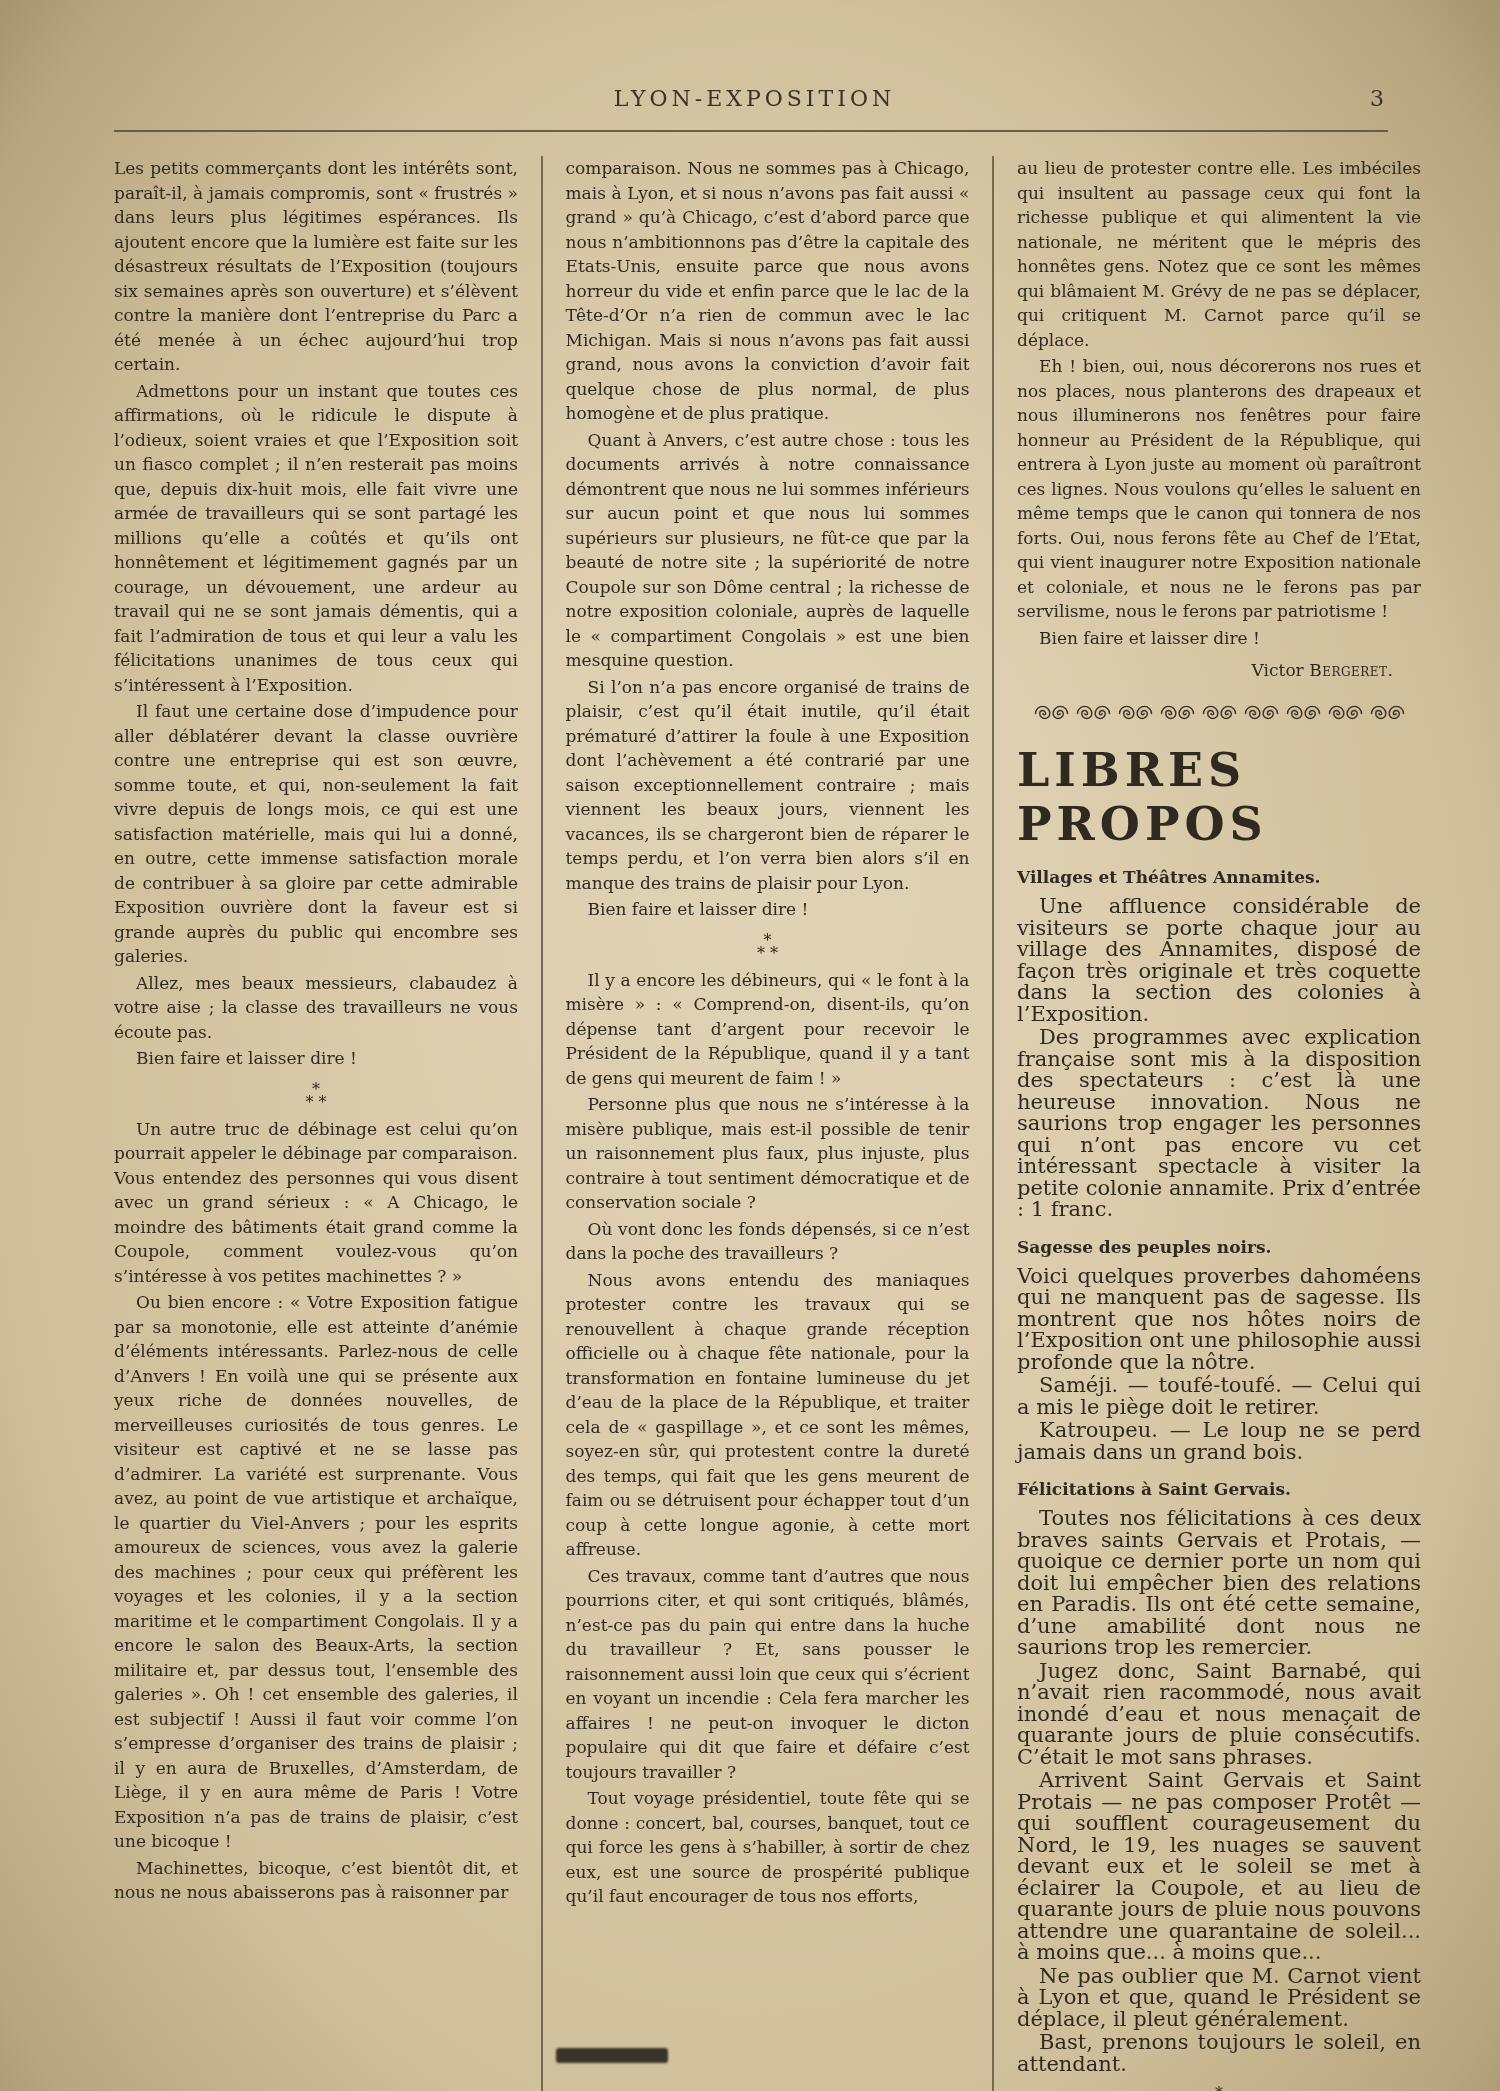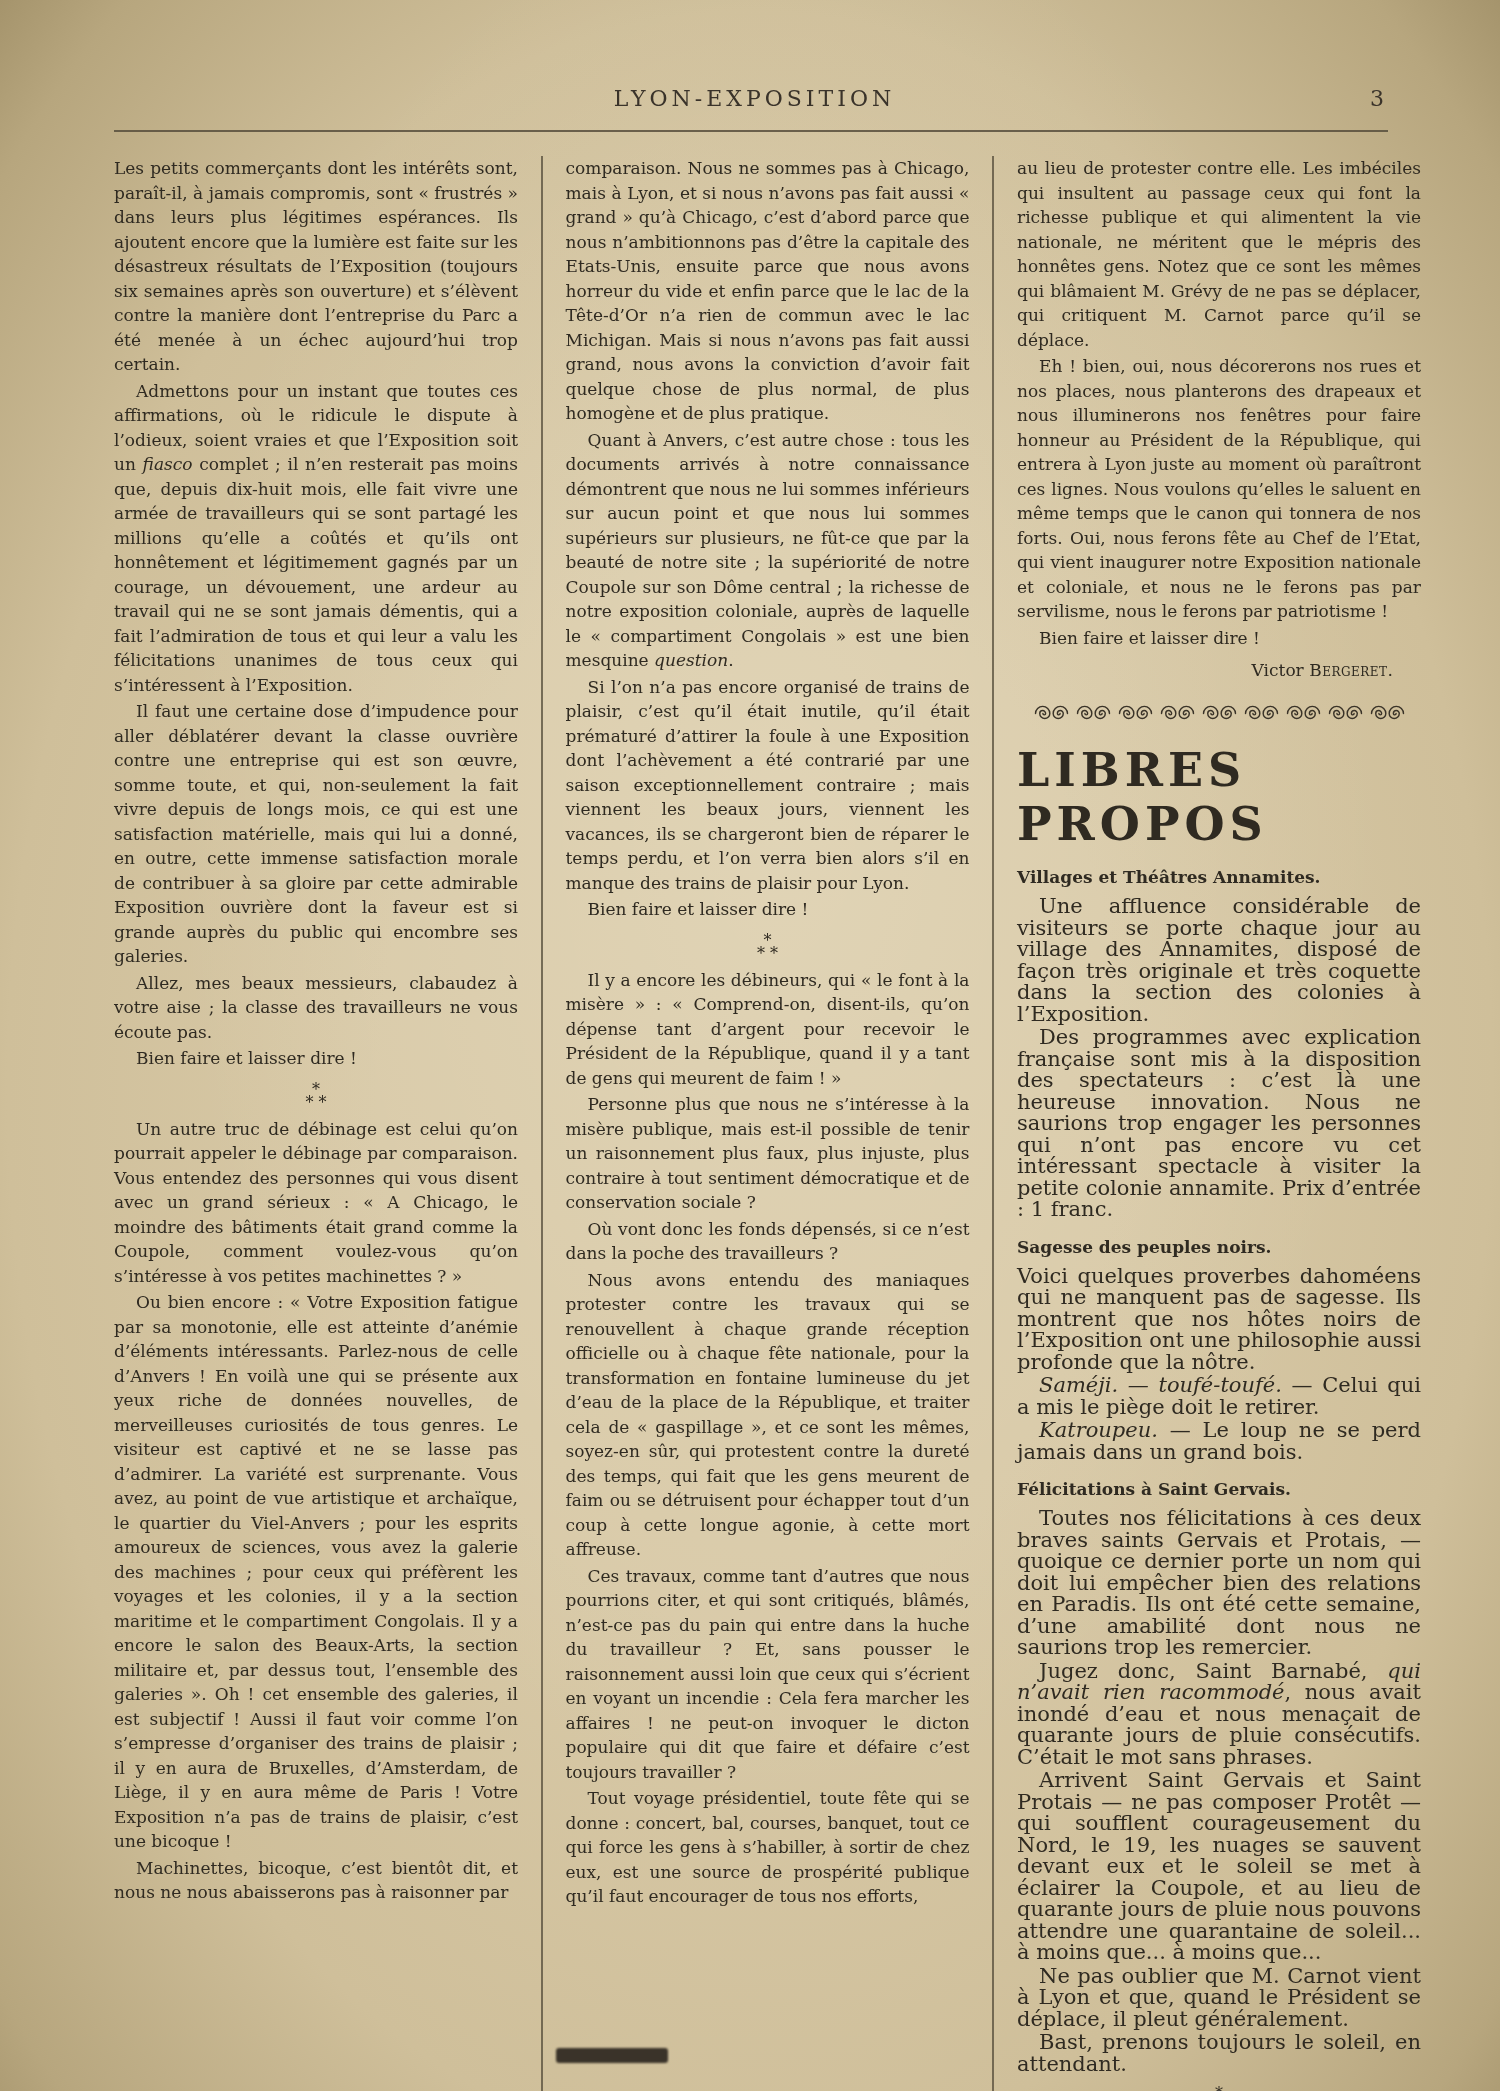--- a/index.html
+++ b/index.html
@@ -36,21 +36,21 @@
   .para {
     margin: 0 0 2px 0;
     font-size: 17px; line-height: 24.5px;
     text-align: justify;
     hyphens: auto; -webkit-hyphens: auto;
     color: #2f2a21;
   }
   .para.small { font-size: 21px; line-height: 21.5px; }
   .para.indent { text-indent: 22px; }
 
-  .seg-i { font-style: italic; }
+  .seg-i { }
   .seg-sc { font-variant: small-caps; letter-spacing: 0.5px; }
 
   .asterism {
     display: flex; flex-direction: column; align-items: center;
     margin: 12px 0 8px 0; line-height: 13px; font-size: 16px; color: #2f2a21;
   }
   .asterism span { display: block; }
 
   .signature {
     margin: 8px 28px 4px 0;

